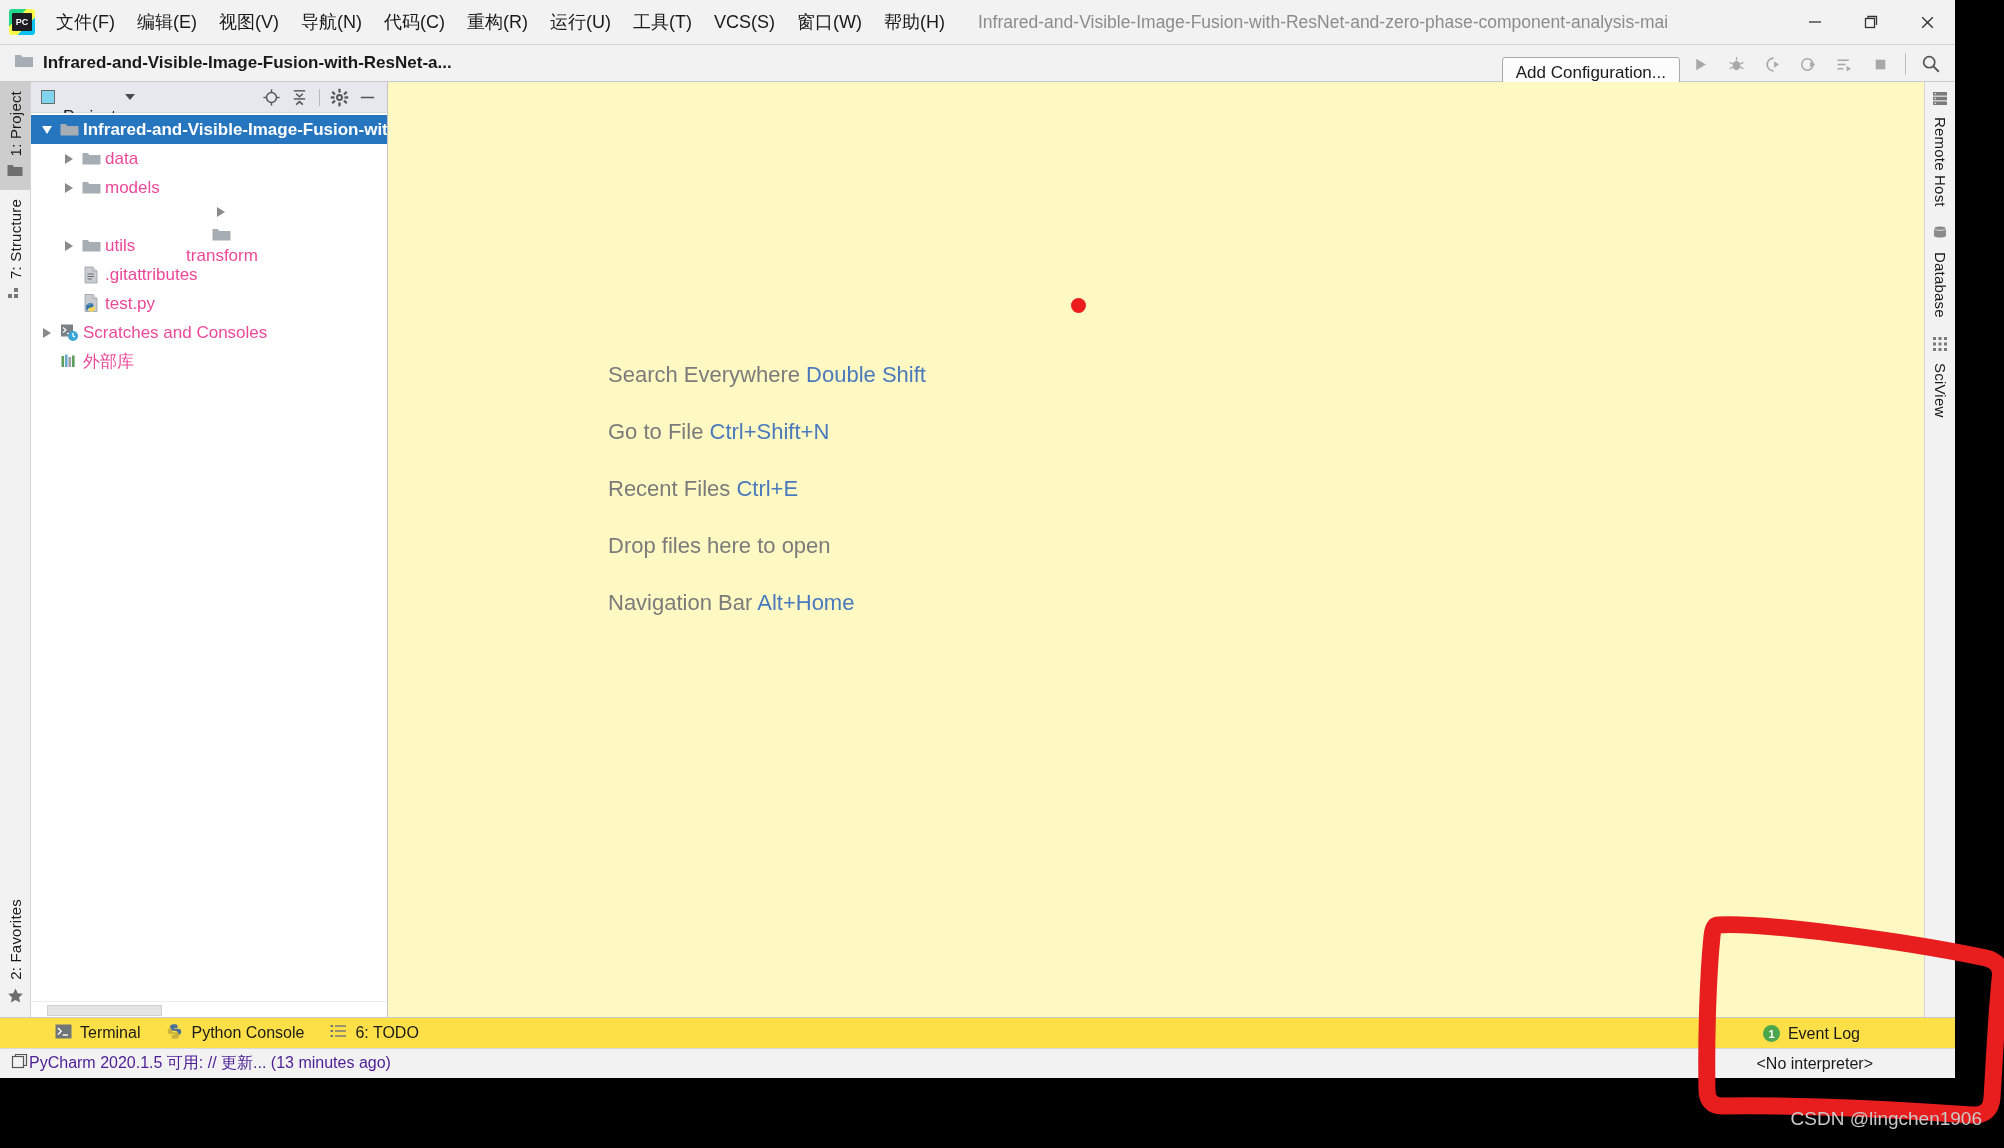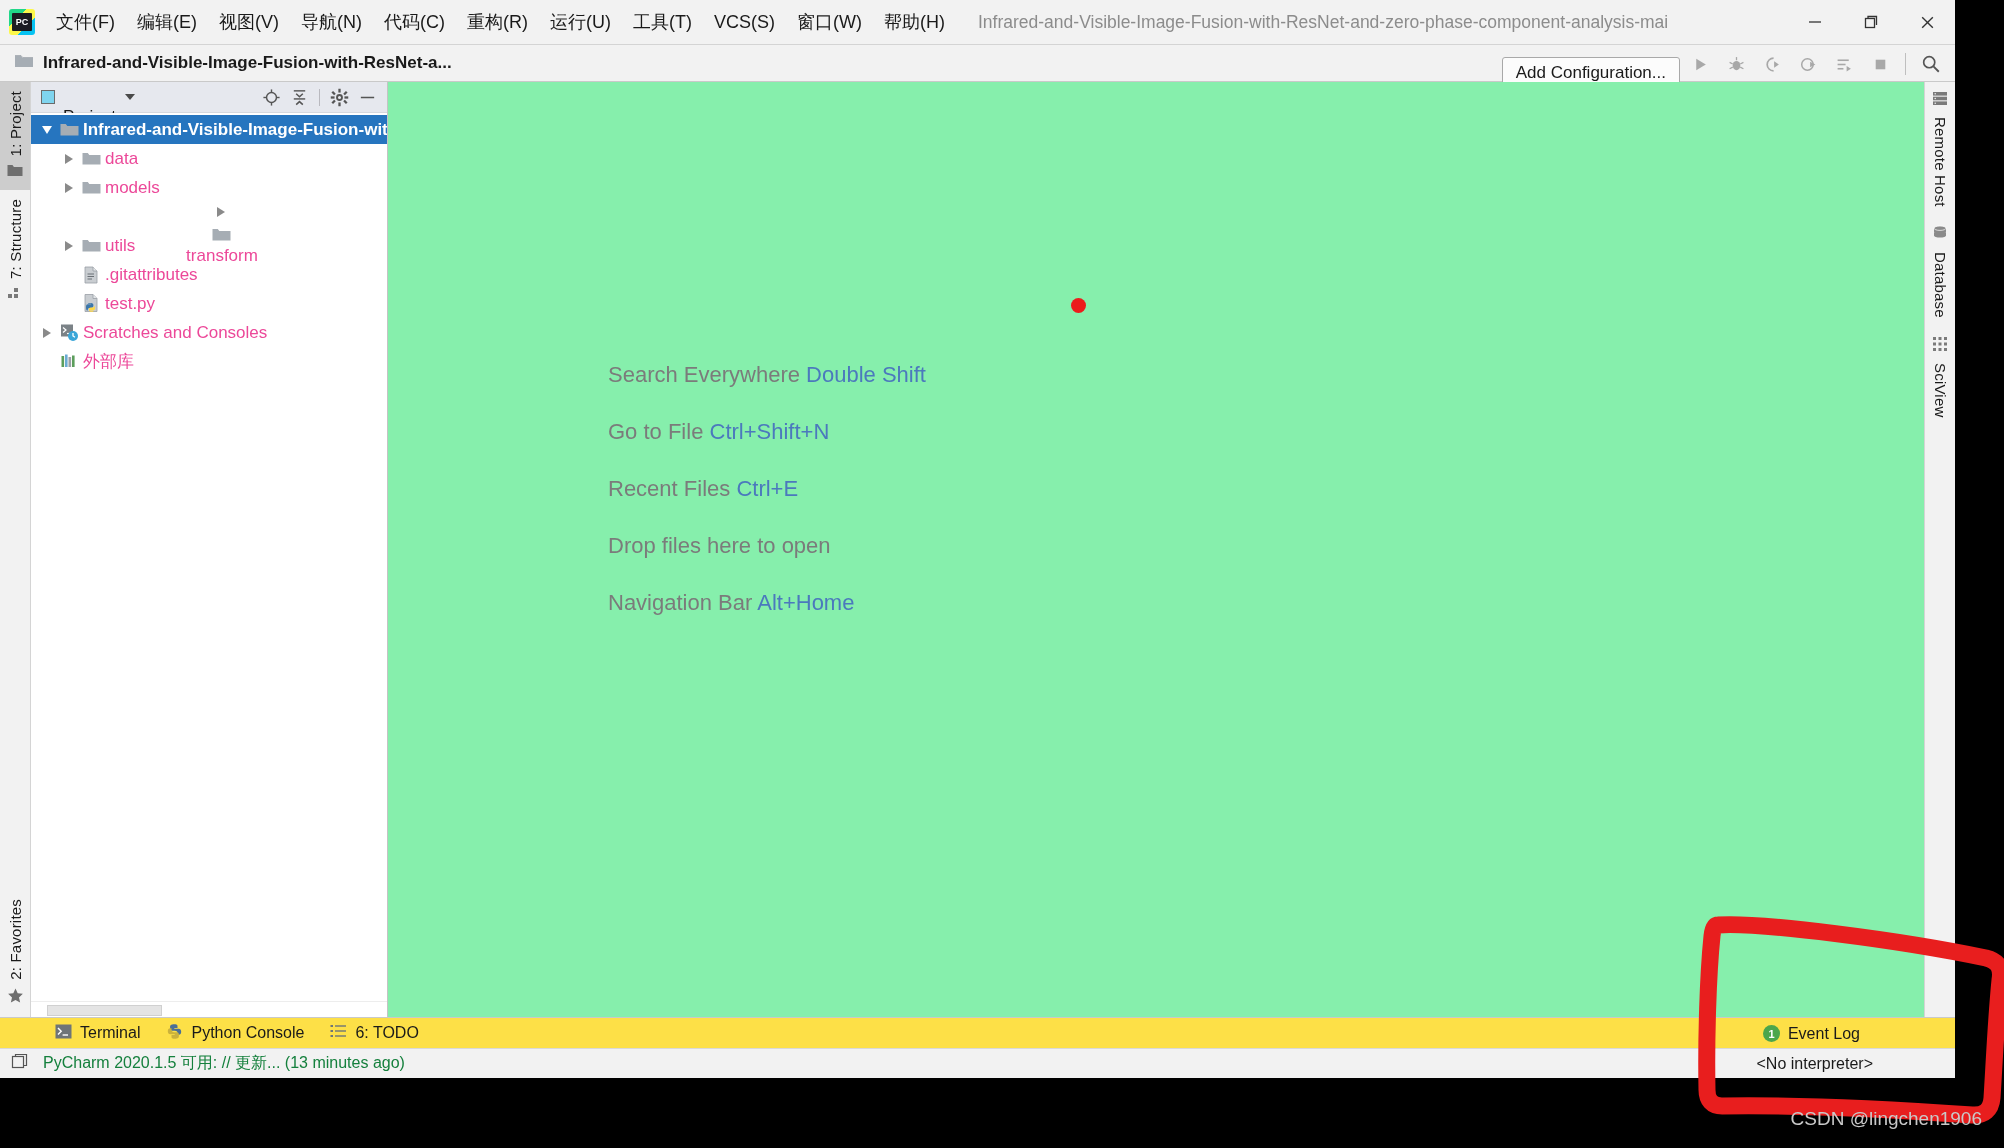--- a/index.html
+++ b/index.html
@@ -252,21 +252,21 @@
     position: absolute;
     left: 16px; top: 3px;
     width: 115px; height: 11px;
     background: #e4e4e4;
     border: 1px solid #d0d0d0;
   }
 
   
   .editor {
     flex: 1 1 auto;
-    background: #86efac;
+    background: #fef9c3;
     position: relative;
     min-width: 0;
   }
   .hints {
     position: absolute;
     left: 220px; top: 276px;
   }
   .hint {
     font-size: 22px;
     color: #7b7b7b;
@@ -315,23 +315,23 @@
   
   .statusbar {
     height: 30px;
     flex: 0 0 30px;
     background: #f2f2f2;
     border-top: 1px solid #d9d9d9;
     display: flex; align-items: center;
     position: relative;
   }
   .sb-left {
-    display: flex; gap: 14px;
+    display: flex; gap: 0;
     margin-left: 11px;
-    font-size: 16px; color: #15803d;
+    font-size: 16px; color: #4c1d95;
     white-space: nowrap;
   }
   .sb-right {
     position: absolute; right: 82px; top: 0; height: 30px;
     display: flex; align-items: center;
     font-size: 16px; color: #1a1a1a;
     white-space: nowrap;
   }
 
   

